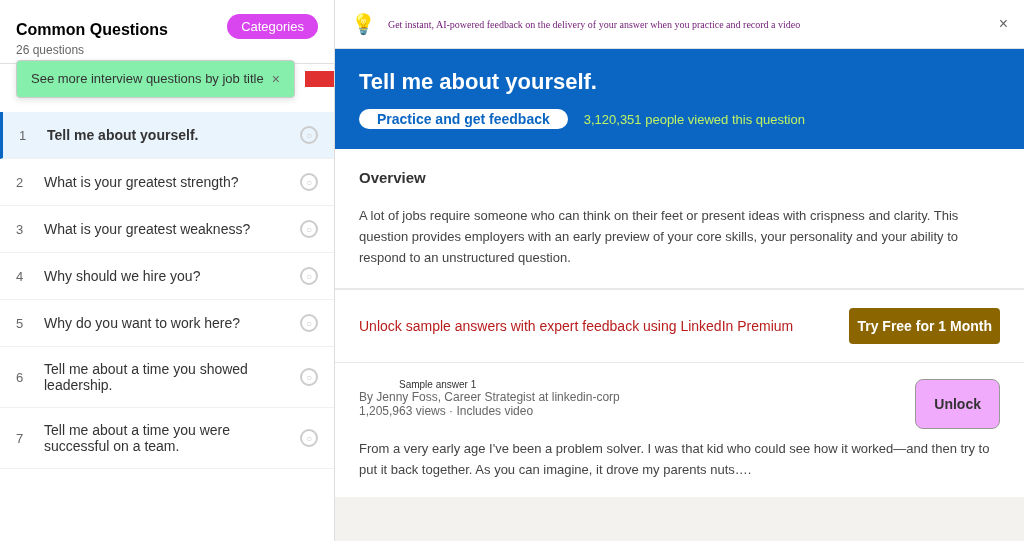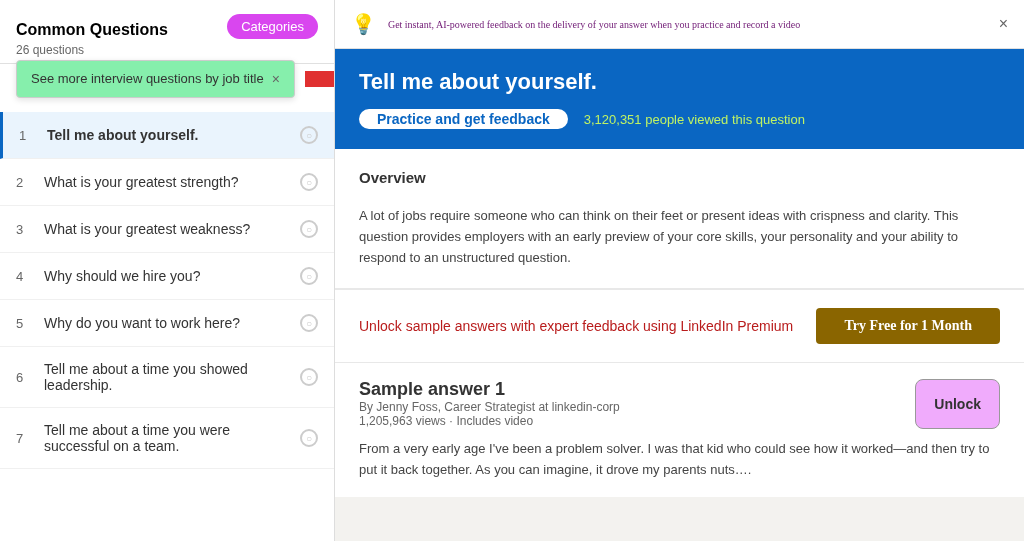--- a/index.html
+++ b/index.html
@@ -206,44 +206,44 @@
     }
     .premium-text {
       font-size: 14px;
       color: #b91c1c;
     }
     .try-free-btn {
       background: #8a6500;
       color: #fff;
       border: none;
       border-radius: 4px;
-      padding: 10px 28px;
+      padding: 10px 8px;
       font-size: 14px;
       font-weight: 600;
       cursor: pointer;
       white-space: nowrap;
-      font-family: Liberation Serif, serif;
     }
 
     
     .sample-answer-section {
       background: #fff;
       padding: 16px 24px;
       border-top: 1px solid #e8e8e8;
     }
     .sample-answer-header {
       display: flex;
       justify-content: space-between;
       align-items: flex-start;
     }
     .sample-answer-info { flex: 1; }
     .sample-answer-title {
-      font-size: 18px;
-      font-weight: 700;
-      color: #333;
+      font-size: 10px;
+      font-weight: 400;
+      color: #333;
+      margin-left: 40px;
     }
     .sample-answer-meta {
       font-size: 12px;
       color: #666;
       margin-top: 0;
     }
     .unlock-btn {
       background: #f0abfc;
       color: #333;
       border: 1px solid #999;

